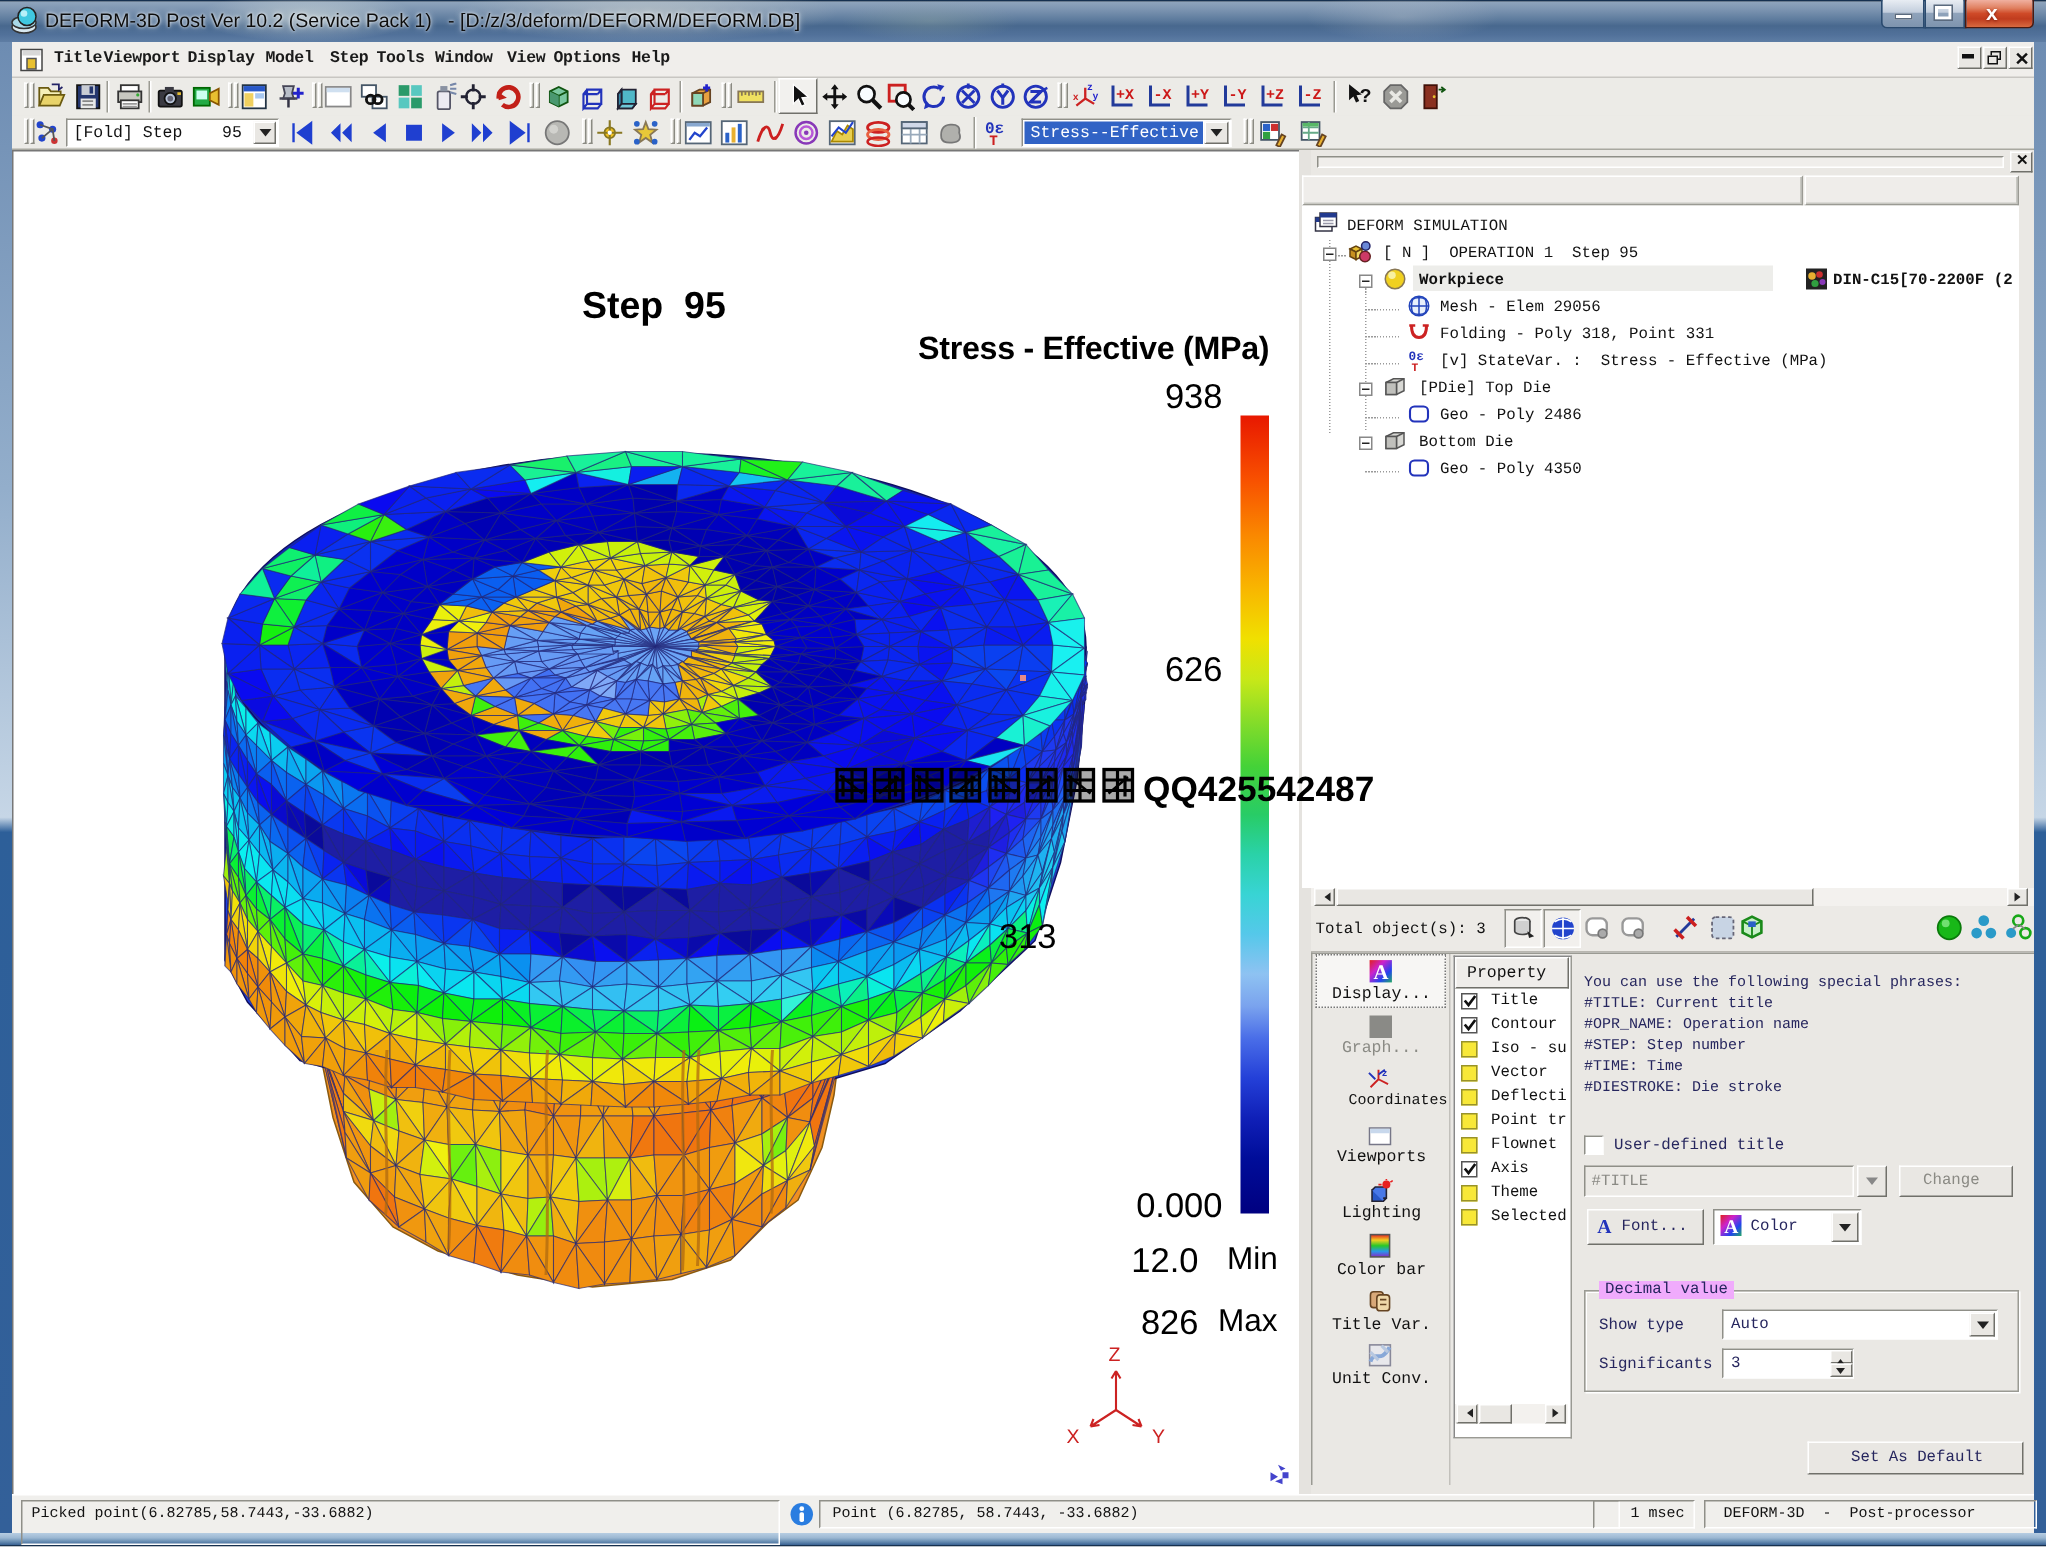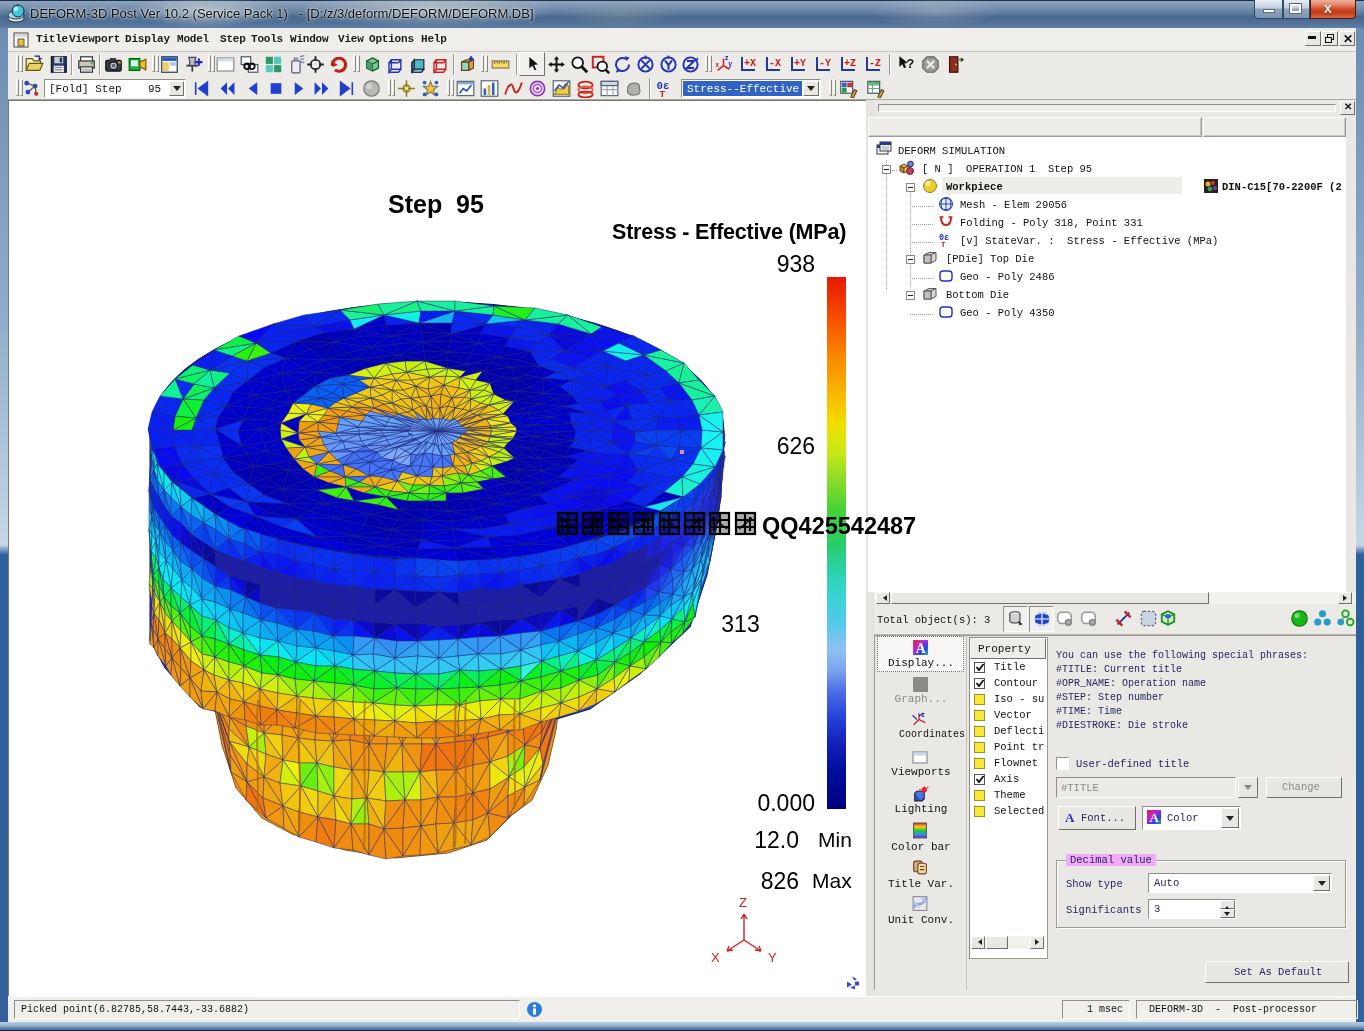--- a/index.html
+++ b/index.html
@@ -2735,21 +2735,21 @@
     </g>
 <text x="731" y="807" font-size="13" fill="#cc2222" font-family="Liberation Sans">Z</text>
 <text x="703" y="862" font-size="13" fill="#cc2222" font-family="Liberation Sans">X</text>
 <text x="760" y="862" font-size="13" fill="#cc2222" font-family="Liberation Sans">Y</text>
 <rect x="672" y="350" width="4" height="4" fill="#e88a8a"></rect>
 </svg>
 <div class="abs sans" style="left:388px;top:190px;font-size:25px;font-weight:bold;color:#000">Step&nbsp;&nbsp;95</div>
 <div class="abs sans" style="left:612px;top:220px;font-size:21.5px;font-weight:bold;color:#000;letter-spacing:-0.2px">Stress - Effective (MPa)</div>
 <div class="abs sans" style="left:666px;top:251px;width:149px;text-align:right;font-size:23px;color:#000">938</div>
 <div class="abs sans" style="left:666px;top:433px;width:149px;text-align:right;font-size:23px;color:#000">626</div>
-<div class="abs sans" style="left:666px;top:611px;width:149px;text-align:center;font-size:23px;color:#000">313</div>
+<div class="abs sans" style="left:666px;top:611px;width:149px;text-align:left;font-size:23px;color:#000">313</div>
 <div class="abs sans" style="left:666px;top:790px;width:149px;text-align:right;font-size:23px;color:#000">0.000</div>
 <div class="abs sans" style="left:666px;top:827px;width:133px;text-align:right;font-size:23px;color:#000">12.0</div>
 <div class="abs sans" style="left:818px;top:828px;font-size:21px;color:#000">Min</div>
 <div class="abs sans" style="left:666px;top:868px;width:133px;text-align:right;font-size:23px;color:#000">826</div>
 <div class="abs sans" style="left:812px;top:869px;font-size:21px;color:#000">Max</div>
 <svg class="abs" style="left:846px;top:975px" width="16" height="17" viewBox="0 0 16 16">
 <path d="M1,6 l5,3 -5,3 Z M6,1 l5,2.5 -3,1.5 Z M9,6 h4 v4 h-4 Z M4,12 l5,-2 v4 Z" fill="#4444cc"></path>
   </svg>
 <div class="abs sunk" style="left:878px;top:104px;width:458px;height:8px;background:#f0eeeb"></div>
 <div class="btn abs" style="left:1340px;top:101px;width:15px;height:14px"></div>
@@ -3028,26 +3028,27 @@
 <div class="abs navy" style="left:1066px;top:904px;font-size:10.5px">Significants</div>
 <div class="abs sunk" style="left:1148px;top:899px;width:88px;height:20px;background:#fff"></div>
 <div class="abs navy" style="left:1154px;top:903px;font-size:10.5px">3</div>
 <div class="btn abs" style="left:1220px;top:900px;width:15px;height:9px"></div>
 <div class="abs" style="left:1224px;top:903px;width:0;height:0;border:3px solid transparent;border-bottom:4px solid #222"></div>
 <div class="btn abs" style="left:1220px;top:909px;width:15px;height:9px"></div>
 <div class="abs" style="left:1224px;top:912px;width:0;height:0;border:3px solid transparent;border-top:4px solid #222"></div>
 <div class="btn abs" style="left:1205px;top:961px;width:144px;height:22px"></div>
 <div class="abs navy" style="left:1234px;top:966px;font-size:10.5px">Set As Default</div>
 <div class="abs" style="left:8px;top:996px;width:1348px;height:26px;background:#f0efec;border-top:1px solid #fff">
-<div class="abs sunk" style="left:6px;top:3px;width:506px;height:19px;padding:3px 6px;font-size:10px;white-space:nowrap">Picked point(6.82785,58.7443,-33.6882)</div>
+<div class="abs sunk" style="left:6px;top:3px;width:506px;height:30px;padding:3px 6px;font-size:10px;white-space:nowrap">Picked point(6.82785,58.7443,-33.6882)</div>
 <svg class="abs" style="left:518px;top:4px" width="17" height="17" viewBox="0 0 17 17">
       <circle cx="8.5" cy="8.5" r="7.5" fill="#2a7de0"></circle>
       <circle cx="8.5" cy="4.8" r="1.6" fill="#fff"></circle>
       <rect x="7" y="7.2" width="3" height="6.5" rx="1.2" fill="#fff"></rect>
     </svg>
+<div class="abs sunk" style="left:538px;top:3px;width:534px;height:19px;padding:3px 8px;font-size:10px;white-space:nowrap">Point (6.82785, 58.7443, -33.6882)</div>
 <div class="abs sunk" style="left:1054px;top:3px;width:68px;height:19px;padding:3px 6px;font-size:10px;text-align:right;white-space:nowrap">1 msec</div>
 <div class="abs sunk" style="left:1128px;top:3px;width:222px;height:19px;padding:3px 12px;font-size:10px;white-space:nowrap">DEFORM-3D&nbsp; -&nbsp; Post-processor</div>
 </div>
 <svg class="abs" style="left:550px;top:505px;z-index:50" width="380" height="45" viewBox="0 0 380 45">
 <g fill="none" stroke="#000" stroke-width="2.1">
 <rect x="8" y="8" width="19" height="21" stroke-width="2.2" fill="#000" fill-opacity="0.33"></rect>
 <path d="M8,15 h19 M8,22 h19 M18,8 v21 M12,12 v14"></path>
 <path d="M10,12 l15,12" stroke-width="1.6"></path>
 <rect x="33" y="8" width="19" height="21" stroke-width="2.2" fill="#000" fill-opacity="0.33"></rect>
 <path d="M33,15 h19 M33,22 h19 M43,8 v21 M47,12 v14"></path>

